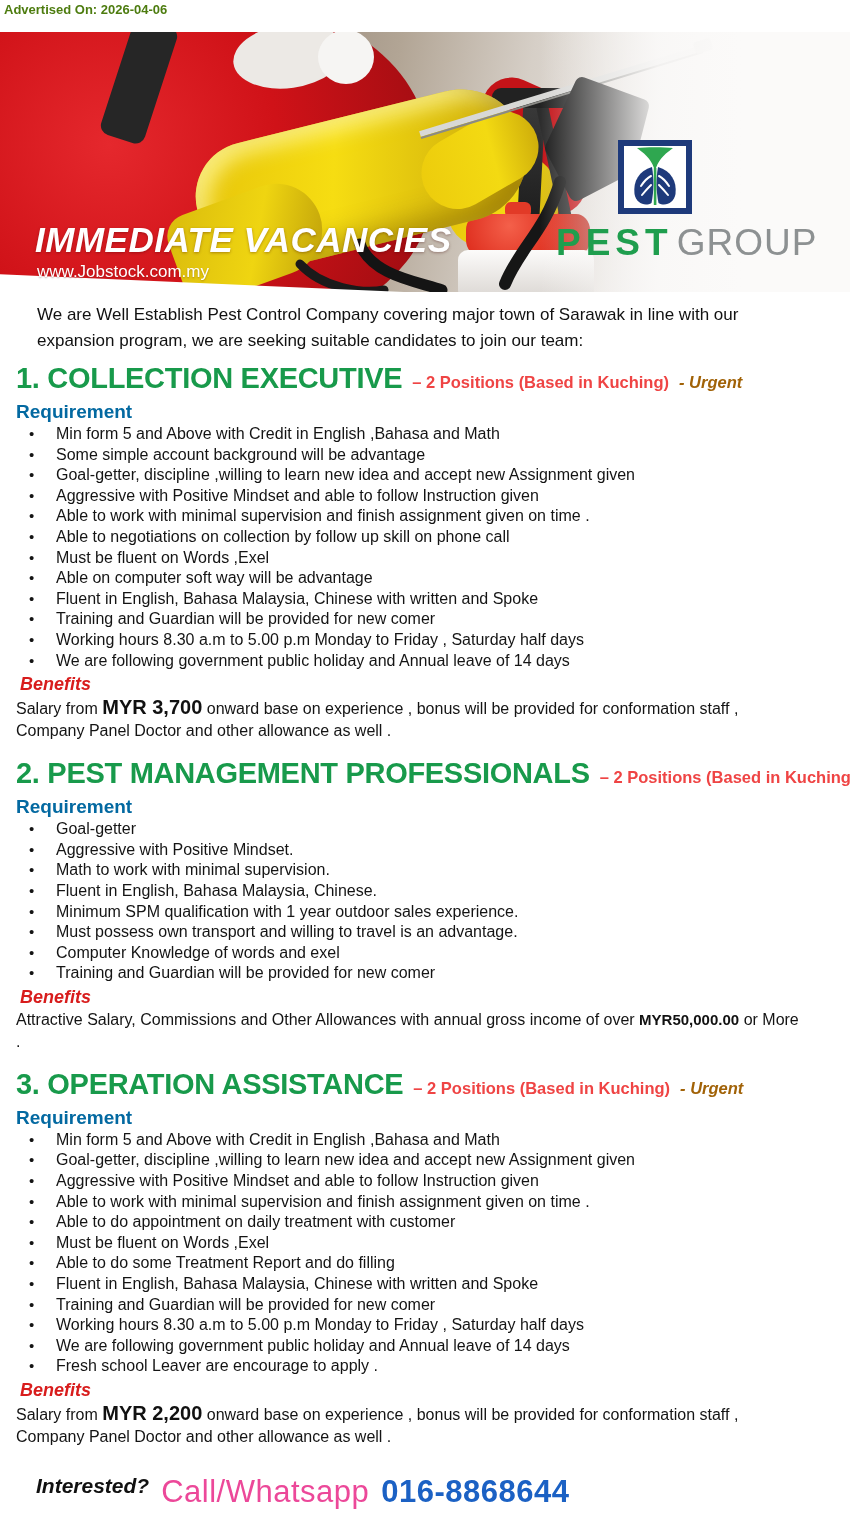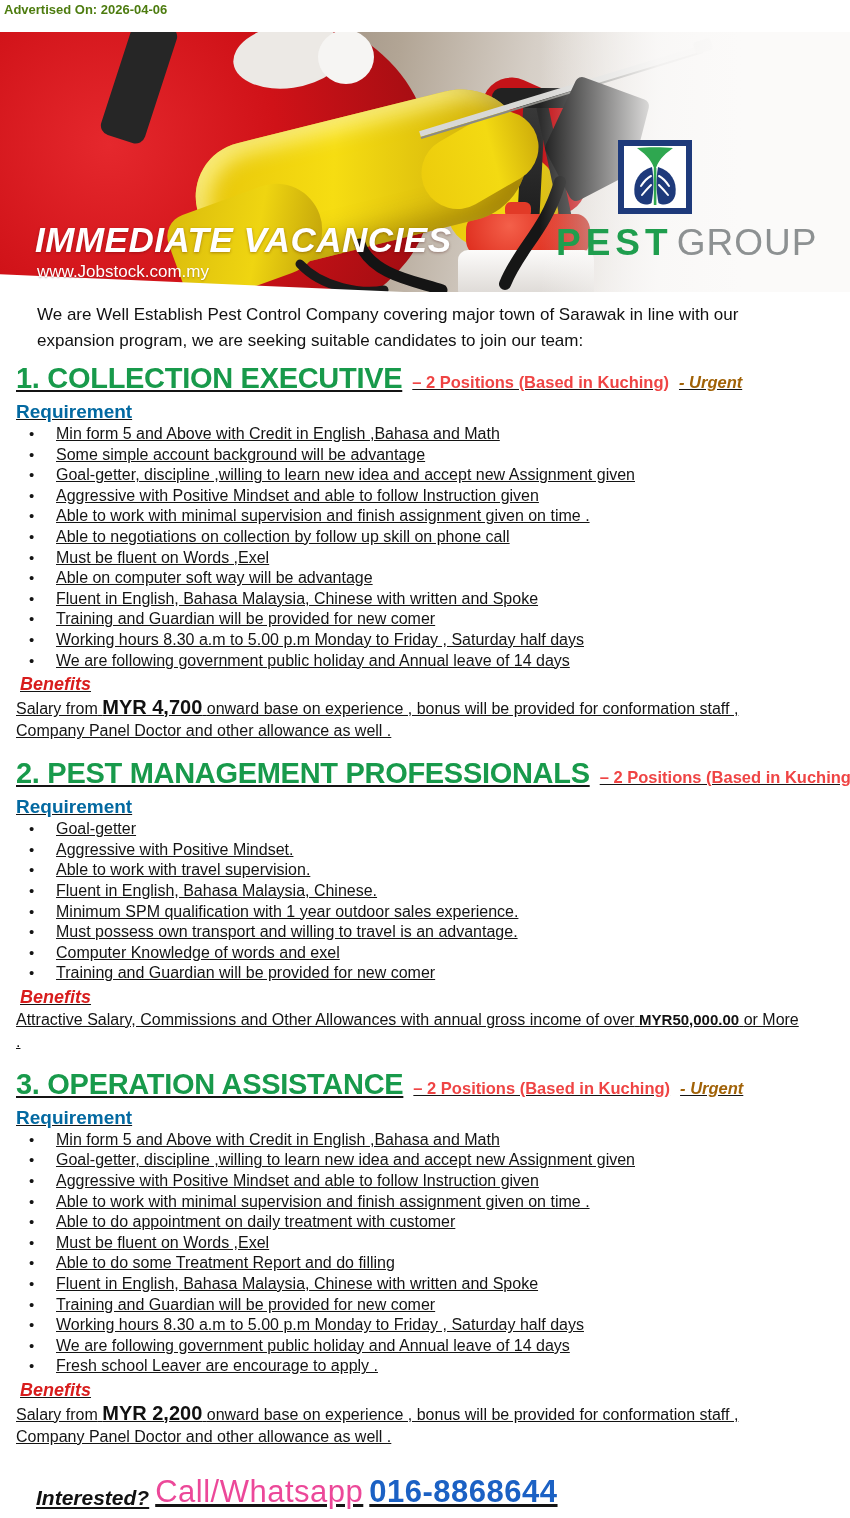--- a/index.html
+++ b/index.html
@@ -57,40 +57,40 @@
   .logo { position:absolute; left:556px; top:108px; width:260px; z-index:7; }
   .logo-mark { margin-left:62px; display:block; }
   .logo-text { margin-top:10px; white-space:nowrap; font-size:37px; line-height:1; }
   .logo-pest { color:#1f9e4e; font-weight:bold; letter-spacing:5px; margin-right:4px; }
   .logo-group { color:#8d9192; font-weight:normal; letter-spacing:1px; }
 
   
   .content { padding:0 16px; }
   .intro { margin:10px 26px 0 21px; font-size:17px; line-height:1.5; color:#111; }
 
-  .job { margin-top:8px;text-decoration:underline; }
+  .job { margin-top:8px; }
   .job-title { display:flex; align-items:baseline; gap:10px; margin:6px 0 0 0; line-height:34px; }
   .jt-green { font-size:29px; font-weight:800; color:#189a4b; letter-spacing:-.3px; white-space:nowrap; }
   .jt-pos { font-size:16.5px; font-weight:600; color:#ef4444; white-space:nowrap; }
   .jt-urgent { font-size:16.5px; font-weight:bold; font-style:italic; color:#a16207; white-space:nowrap; }
   .job .jt2 { margin-top:14px; }
 
   .req-label { margin:1px 0 1px 0; font-size:19px; font-weight:bold; color:#0369a1; line-height:23px; }
   .req-list { margin:1px 0 0 0; padding:0; list-style:none; }
   .req-list li { position:relative; padding-left:40px; font-size:16px; line-height:20.6px; color:#141414; }
   .req-list li::before { content:"•"; position:absolute; left:13px; top:0; font-size:15px; color:#141414; }
 
   .ben-label { margin:2px 0 1px 4px; font-size:18px; font-weight:bold; font-style:italic; color:#d81c1c; line-height:22px; }
   .ben-line { margin:0 30px 0 0; font-size:16px; line-height:22px; color:#141414; }
   .ben-line .hl { font-size:20px; font-weight:bold; color:#111; }
   .ben-line .hl-sm { font-size:15px; }
 
   
   .footer { margin:26px 0 0 20px; }
-  .f-line1 { display:flex; align-items:flex-end; gap:6px;text-decoration:underline; }
+  .f-line1 { display:flex; align-items:flex-start; gap:12px; }
   .f-interested { font-size:21px; font-weight:bold; font-style:italic; color:#111; }
   .f-call { font-size:31px; font-weight:normal; color:#ec4899; letter-spacing:.5px; }
   .f-phone { font-size:31px; font-weight:bold; color:#1b61c4; letter-spacing:.5px; cursor:pointer; }
   .f-line2 { display:flex; align-items:baseline; gap:8px; margin-top:8px; }
   .f-email-label { font-size:19px; font-weight:bold; color:#111; }
   .f-email { font-size:27px; color:#2430a6; cursor:pointer; }
 </style>
 </head>
 <body>
 
@@ -164,36 +164,36 @@
         <li>Must be fluent on Words ,Exel</li>
         <li>Able on computer soft way will be advantage</li>
         <li>Fluent in English, Bahasa Malaysia, Chinese with written and Spoke</li>
         <li>Training and Guardian will be provided for new comer</li>
         <li>Working hours 8.30 a.m to 5.00 p.m Monday to Friday , Saturday half days</li>
         <li>We are following government public holiday and Annual leave of 14 days</li>
       </ul>
     <h4 class="ben-label">Benefits</h4>
     <p class="ben-line">
       <span>Salary from</span>
-      <strong class="hl">MYR 4,700</strong>
+      <strong class="hl">MYR 3,700</strong>
       <span>onward base on experience , bonus will be provided for  conformation staff , Company Panel Doctor and other allowance  as well .</span>
     </p>
   </section>
 
   <section class="job">
     <h2 class="job-title jt2">
       <span class="jt-green">2. PEST MANAGEMENT PROFESSIONALS</span>
       <span class="jt-pos">–  2 Positions  (Based in Kuching)</span>
 
     </h2>
     <h3 class="req-label">Requirement</h3>
     <ul class="req-list">
         <li>Goal-getter</li>
         <li>Aggressive with Positive Mindset.</li>
-        <li>Able to work with travel supervision.</li>
+        <li>Math to work with minimal supervision.</li>
         <li>Fluent in English, Bahasa Malaysia, Chinese.</li>
         <li>Minimum SPM qualification with 1 year outdoor sales experience.</li>
         <li>Must possess own transport and willing to travel is an advantage.</li>
         <li>Computer  Knowledge of words and exel</li>
         <li>Training and Guardian will be provided for new comer</li>
       </ul>
     <h4 class="ben-label">Benefits</h4>
     <p class="ben-line">
       <span>Attractive Salary, Commissions and Other Allowances with annual gross income of over</span>
       <strong class="hl hl-sm">MYR50,000.00</strong>

